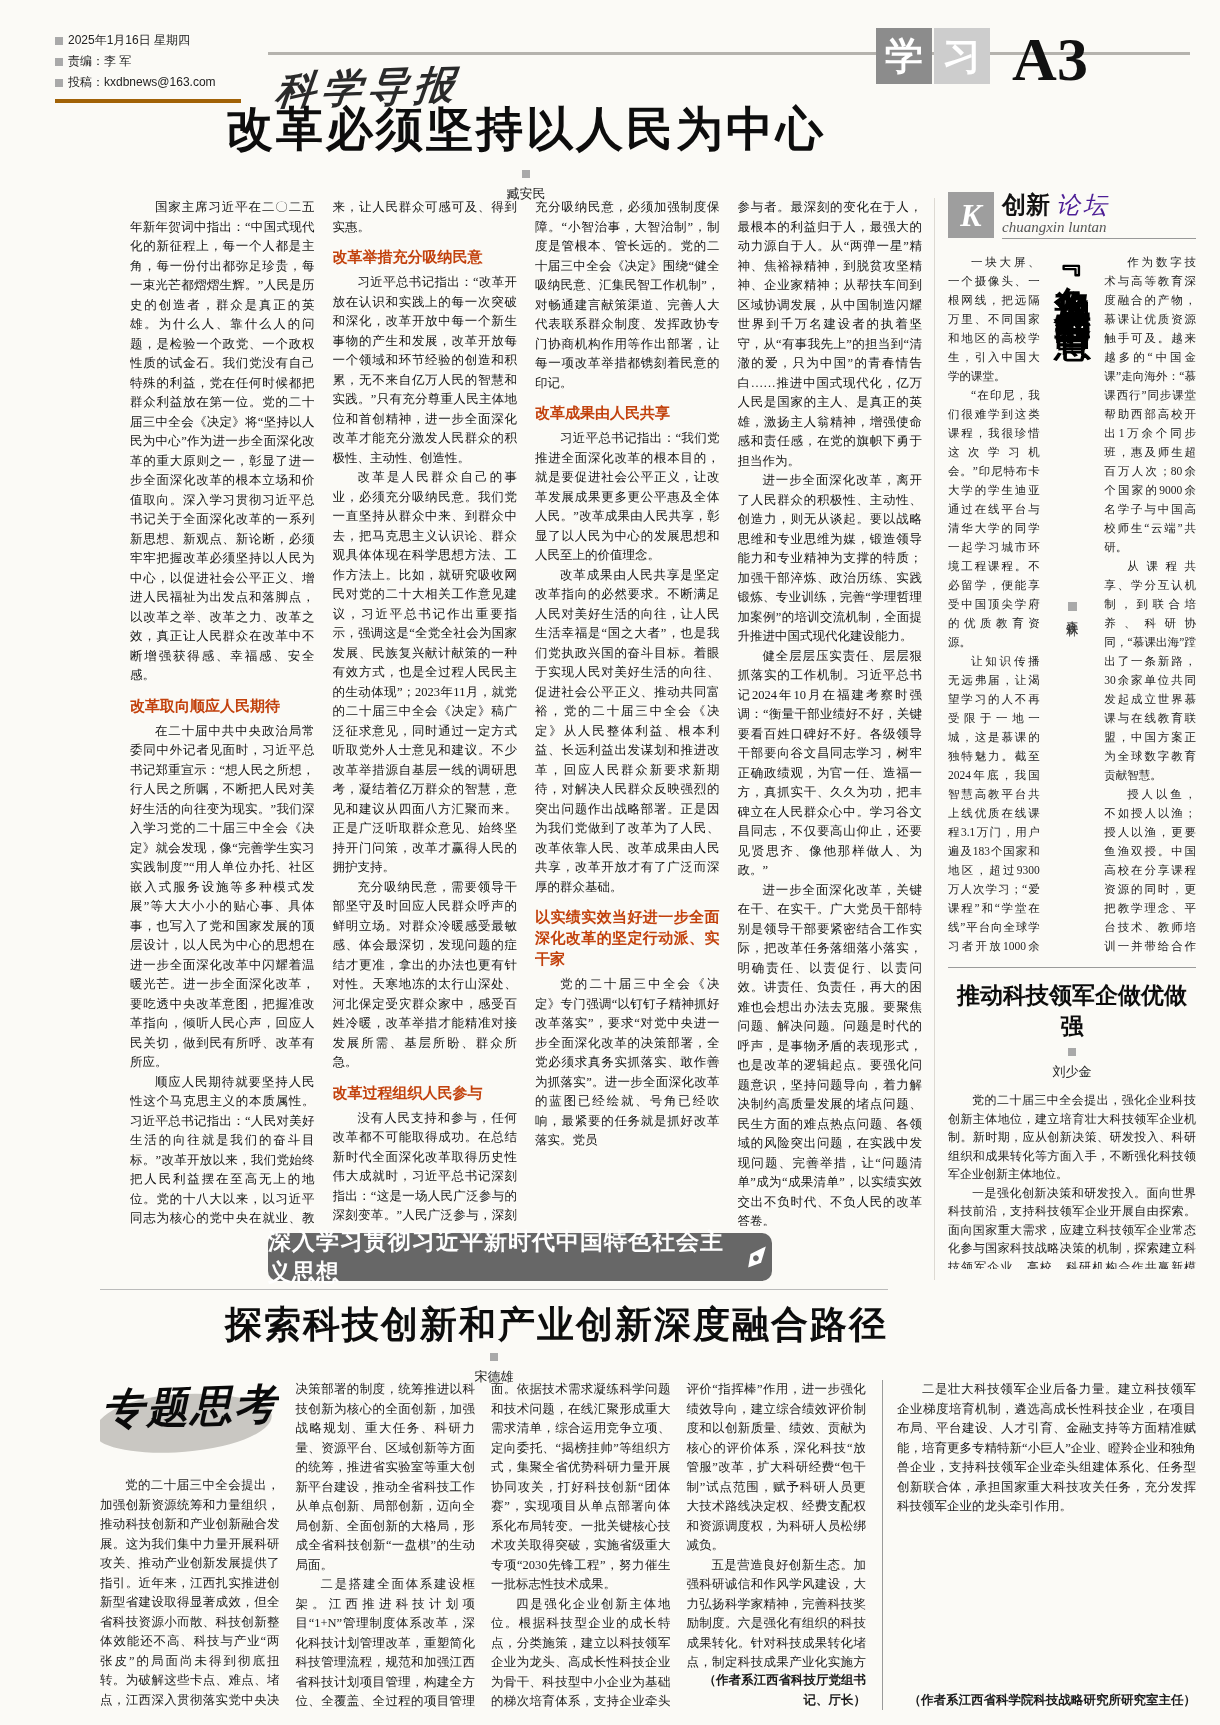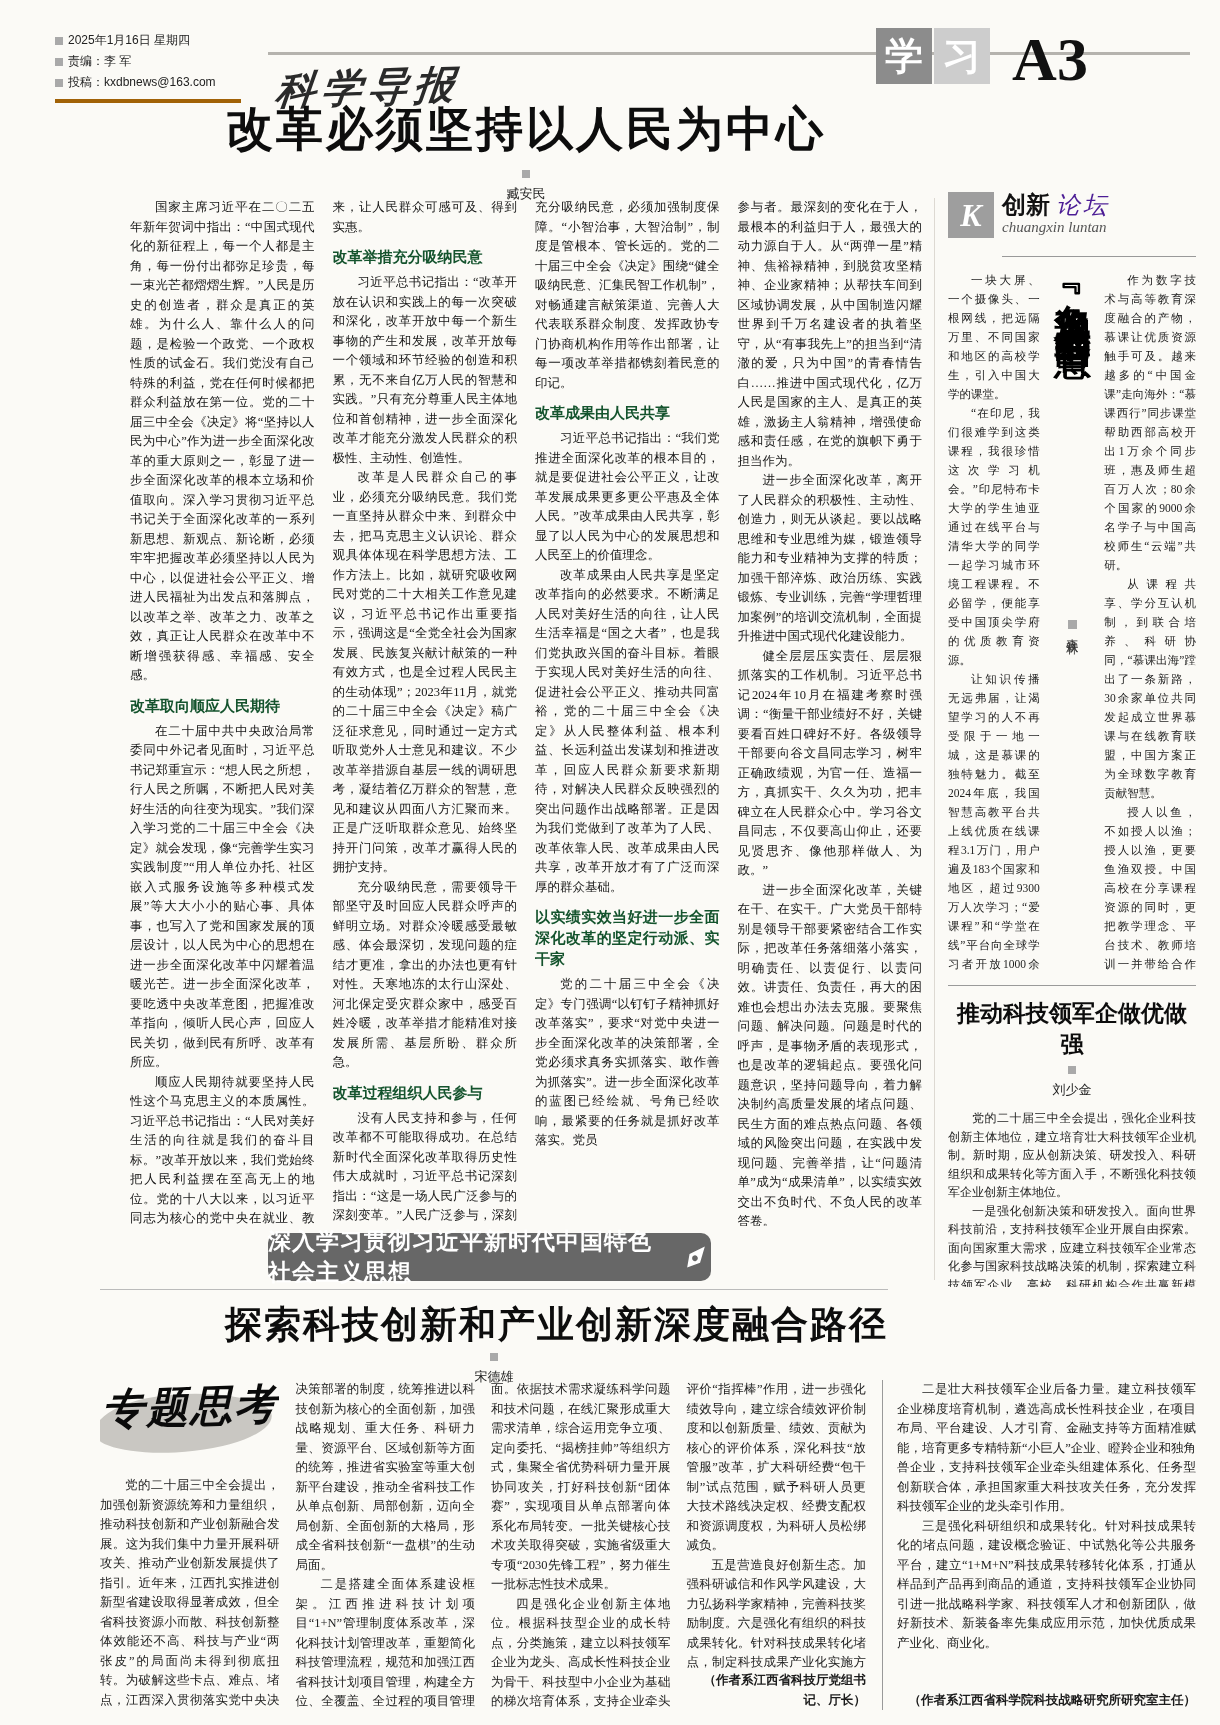--- a/index.html
+++ b/index.html
@@ -28,38 +28,38 @@
   .main-title{position:absolute;left:130px;top:98px;width:792px;text-align:center;font-family:var(--sans);
         font-size:47px;font-weight:900;letter-spacing:3px;color:#0d0d0d;}
   .byline{display:flex;align-items:center;justify-content:center;gap:7px;font-family:var(--sans);
         font-size:13px;color:#222;flex-direction:column;}
   .main-byline{position:absolute;left:130px;top:170px;width:792px;}
   .cols{position:absolute;left:130px;top:198px;width:792px;height:1028px;display:flex;gap:18px;}
   .col{flex:1 1 0;overflow:hidden;text-align:justify;font-size:12.5px;line-height:19.5px;color:#161616;}
   .col p{margin:0;text-indent:2em;}
   .col p.cont{text-indent:0;}
   .subhead{font-family:var(--sans);font-weight:700;font-size:15px;line-height:21px;margin:9px 0 6px;
-        text-indent:0;color:#14532d;}
-  
-  .banner{position:absolute;left:268px;top:1233px;width:443px;height:48px;background:#676767;border-radius:10px;
+        text-indent:0;color:#c2410c;}
+  
+  .banner{position:absolute;left:268px;top:1233px;width:504px;height:48px;background:#676767;border-radius:10px;
         display:flex;align-items:center;justify-content:center;gap:10px;color:#fff;font-family:var(--sans);
         font-size:23px;font-weight:900;letter-spacing:1px;}
   .banner svg{width:30px;height:30px;flex:0 0 auto;transform:rotate(40deg);}
   
   .side-sep{position:absolute;left:934px;top:198px;width:1px;height:1082px;background:#ddd9d2;}
   .sidebar{position:absolute;left:948px;top:192px;width:248px;}
   .forum-head{display:flex;gap:8px;align-items:flex-start;}
   .kbox{width:46px;height:46px;background:#9e9e9e;color:#fff;display:flex;align-items:center;justify-content:center;
         font-family:var(--serif);font-style:italic;font-weight:700;font-size:32px;}
   .brand{flex:1;}
   .brand-line{font-size:24px;line-height:26px;}
   .brand-bold{font-family:var(--sans);font-weight:900;color:#111;}
   .brand-light{font-family:var(--serif);font-style:italic;color:#4c1d95;letter-spacing:3px;}
   .brand-py{display:block;font-family:var(--serif);font-style:italic;font-size:15px;color:#555;
-        border-bottom:1px solid #999;padding-bottom:20px;margin-top:1px;}
+        border-bottom:1px solid #999;padding-bottom:2px;margin-top:1px;}
   .forum-body{display:flex;gap:6px;margin-top:14px;height:700px;}
   .fcol{width:94px;overflow:hidden;text-align:justify;font-size:11.5px;line-height:19px;color:#1d1d1d;}
   .fcol p{margin:0;text-indent:2em;}
   .vstrip{width:54px;display:flex;justify-content:center;}
   .vtitle{writing-mode:vertical-rl;text-orientation:upright;height:700px;}
   .vtitle .t{font-family:var(--sans);font-weight:900;font-size:37px;line-height:1.2;letter-spacing:4px;color:#000;}
   .vtitle .a{font-size:12px;padding-top:288px;color:#333;letter-spacing:2px;}
   .vtitle .a .sq{width:9px;height:9px;}
   .leader-rule{width:248px;height:1px;background:#9a9a9a;margin-top:14px;}
   .leader-title{font-family:var(--sans);font-weight:900;font-size:23px;text-align:center;margin-top:12px;color:#0c0c0c;}
@@ -229,19 +229,18 @@
     <div class="bcol flexv">
       <div class="fill">
         <p class="cont">评价“指挥棒”作用，进一步强化绩效导向，建立综合绩效评价制度和以创新质量、绩效、贡献为核心的评价体系，深化科技“放管服”改革，扩大科研经费“包干制”试点范围，赋予科研人员更大技术路线决定权、经费支配权和资源调度权，为科研人员松绑减负。</p>
         <p>五是营造良好创新生态。加强科研诚信和作风学风建设，大力弘扬科学家精神，完善科技奖励制度。六是强化有组织的科技成果转化。针对科技成果转化堵点，制定科技成果产业化实施方案，实施重大科技成果熟化与工程化研究项目，促进一批具有江西特色的重大科技成果实现产业化。</p>
       </div>
       <div class="credit">（作者系江西省科技厅党组书记、厅长）</div>
     </div>
     <div class="bcol flexv last">
       <div class="fill">
         <p>二是壮大科技领军企业后备力量。建立科技领军企业梯度培育机制，遴选高成长性科技企业，在项目布局、平台建设、人才引育、金融支持等方面精准赋能，培育更多专精特新“小巨人”企业、瞪羚企业和独角兽企业，支持科技领军企业牵头组建体系化、任务型创新联合体，承担国家重大科技攻关任务，充分发挥科技领军企业的龙头牵引作用。</p>
-        <p>三是强化科研组织和成果转化。针对科技成果转化的堵点问题，建设概念验证、中试熟化等公共服务平台，建立“1+M+N”科技成果转移转化体系，打通从样品到产品再到商品的通道，支持科技领军企业协同引进一批战略科学家、科技领军人才和创新团队，做好新技术、新装备率先集成应用示范，加快优质成果产业化、商业化。</p>
       </div>
       <div class="credit">（作者系江西省科学院科技战略研究所研究室主任）</div>
     </div>
   </div>
 
 </div>
 
 </body></html>

